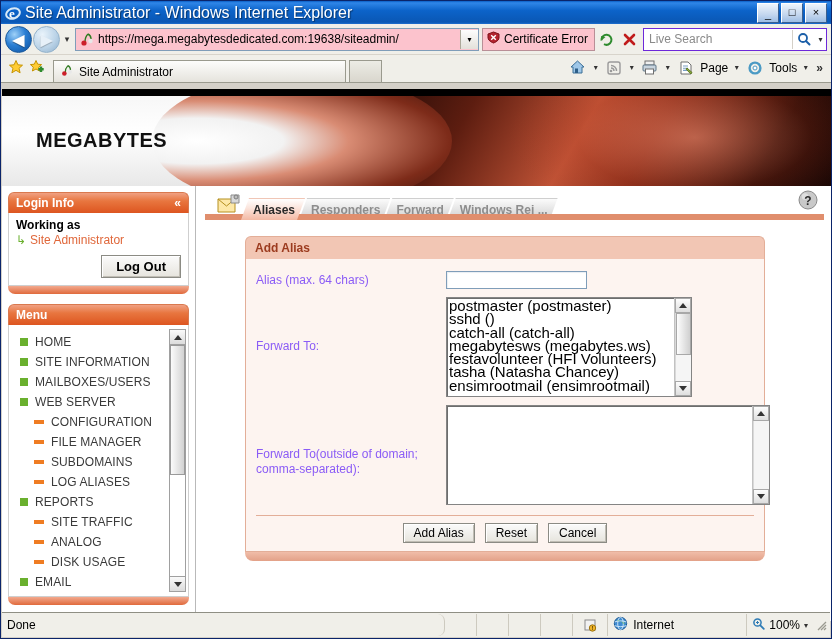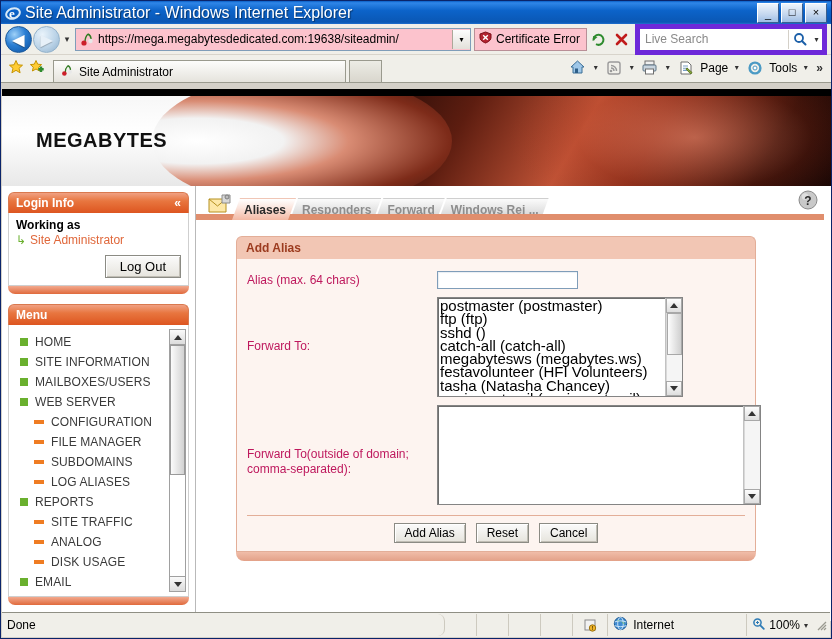--- a/index.html
+++ b/index.html
@@ -103,21 +103,21 @@
     font-size:12px;color:#000; cursor:pointer; flex:0 0 auto;
     white-space:nowrap;
   }
   .iconbtn {
     width: 23px; height: 23px;
     display:flex;align-items:center;justify-content:center;
     cursor:pointer; flex:0 0 auto;
   }
   .searchbox {
     width: 182px; height: 21px; background:#fff;
-    border:5px solid #6d28d9; display:flex;align-items:center;
+    border:1px solid #6d28d9; display:flex;align-items:center;
     margin-left:2px;flex:0 0 auto;
   }
   .searchbox .ph { flex:1 1 auto; padding-left:5px; color:#8a8a8a; font-size:12px;}
   .searchbox .sbtn {
     width:22px;height:19px;border-left:1px solid #d4d0c8;
     display:flex;align-items:center;justify-content:center;
   }
   .searchbox .sdrop{width:11px;text-align:center;font-size:8px;color:#333;}
 
   
@@ -182,20 +182,21 @@
     position:absolute; left:34px; top:33px;
     font-family:"Liberation Sans", sans-serif;
     font-weight:bold; font-size:20px; letter-spacing:.5px; color:#111;
   }
 
   
   .content {
     position:relative; height:435px;
     background:#fff;
     display:flex;
+    gap:9px;
   }
   .sidebar {
     width: 194px; flex:0 0 194px;
     background: #ffffff;
     border-right:1px solid #b9b9b9;
     padding: 6px 6px 0 6px;
     box-sizing:border-box;
   }
   .panel { margin-bottom:10px; }
   .panel .phead {
@@ -223,21 +224,21 @@
   .asrow { display:flex;align-items:center;gap:4px;margin-top:1px;}
   .asrow .alink { color:#e0673a; font-size:12px; }
   .logoutwrap { display:flex; justify-content:flex-end; margin-top:8px; }
   .btn95 {
     background: linear-gradient(to bottom,#fbfbfb,#e6e4dd);
     border:1px solid #8b8b84;
     box-shadow: inset 1px 1px 0 #fff, inset -1px -1px 0 #c0bdb4;
     font-size:12px; color:#000; padding:2px 10px; cursor:pointer;
     font-family:"Liberation Sans", sans-serif;
   }
-  .logoutbtn { font-weight:normal; font-size:13px; padding:3px 14px; }
+  .logoutbtn { font-weight:bold; font-size:13px; padding:3px 14px; }
 
   .menubody { position:relative; height:272px; padding:4px 0 0 0; overflow:hidden;}
   .menulist { padding:2px 0 0 4px; }
   .mitem { display:flex;align-items:center;gap:7px; height:20px; cursor:pointer; }
   .mitem .sq { width:8px;height:8px;background:#6ab02e;flex:0 0 auto; }
   .mitem .dash { width:10px;height:4px;background:#ef7c22;flex:0 0 auto; }
   .mitem .mlbl { font-size:12px; color:#3a3a3a; letter-spacing:.1px; white-space:nowrap;}
   .mitem.sub { padding-left:14px; }
   .mscroll {
     position:absolute; right:2px; top:4px; width:15px; bottom:4px;
@@ -297,21 +298,21 @@
   .formhead {
     background:#f2c6b4; color:#9c3b1f; font-weight:bold; font-size:12px;
     padding:4px 9px; border:1px solid #e3ae98; border-bottom:none;
     border-radius:6px 6px 0 0;
   }
   .formbody {
     background:#fdf4f0; border:1px solid #e3ae98; border-top:none;
     padding: 8px 10px 0 10px;
   }
   .frow { display:flex; align-items:flex-start; padding:4px 0; }
-  .flabel { width:190px; flex:0 0 190px; font-size:12px; color:#be185d; line-height:15px; padding-top:2px;}
+  .flabel { width:190px; flex:0 0 190px; font-size:12px; color:#8b5cf6; line-height:15px; padding-top:2px;}
   .fctl { flex:1 1 auto; }
   .inp-text {
     width:135px; height:16px; background:#fff;
     border:1px solid #7f9db9; box-shadow: inset 1px 1px 1px #e9eef3;
     font-family:"Liberation Sans", sans-serif; font-size:12px;
     padding:0 2px; box-sizing:content-box;
   }
   .listbox {
     width:244px; height:98px; background:#fff;
     border:1px solid #848484; box-shadow: inset 1px 1px 0 #6d6d6d;
@@ -670,21 +671,20 @@
                 <input class="inp-text" type="text" value="" style="">
               </div>
             </div>
 
             <div class="frow">
               <div class="flabel" style="padding-top:42px">Forward To:</div>
               <div class="fctl">
                 <div class="listbox">
                   <div class="opts">
                     <div class="opt">postmaster (postmaster)</div>
-                    <div class="opt">ftp (ftp)</div>
                     <div class="opt">sshd ()</div>
                     <div class="opt">catch-all (catch-all)</div>
                     <div class="opt">megabytesws (megabytes.ws)</div>
                     <div class="opt">festavolunteer (HFI Volunteers)</div>
                     <div class="opt">tasha (Natasha Chancey)</div>
                     <div class="opt">ensimrootmail (ensimrootmail)</div>
                   </div>
                   <div class="winscroll">
                     <div class="wsb">
                         <span class="tri up"></span>

